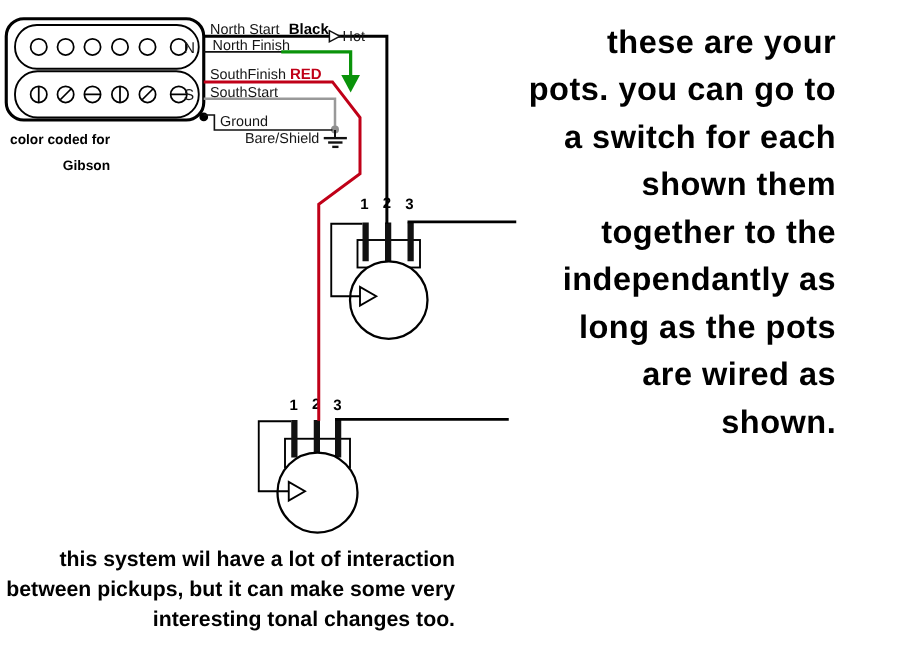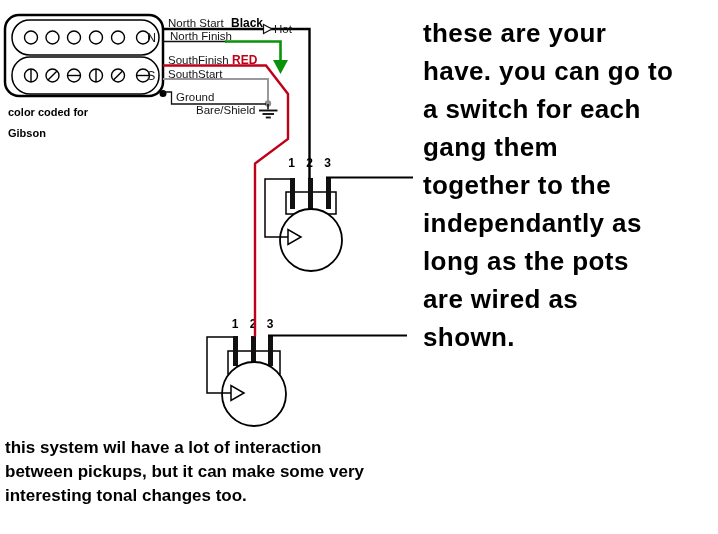--- a/index.html
+++ b/index.html
@@ -8,21 +8,21 @@
     font-family:"Liberation Sans", sans-serif; overflow:hidden;
   }
   .canvas svg { position:absolute; left:0; top:0; }
   svg text { font-family:"Liberation Sans", sans-serif; fill:#161616; }
   .wlbl  { font-size:11.5px; }
   .wbold { font-size:12px; font-weight:bold; fill:#000; }
   .red-text { fill:#c00018; }
   .term { font-size:12px; font-weight:bold; fill:#000; text-anchor:middle; }
   .coil-lbl { font-size:12.5px; }
   .outline { fill:#fff; stroke:#000; }
-  .note { position:absolute; color:#000; font-weight:bold; white-space:nowrap; }
+  .note { position:absolute; color:#000; font-weight:bold; white-space:nowrap;text-align:right; }
   .right-note  { left:423px; top:14px;  font-size:26px; line-height:38px; letter-spacing:0.4px; }
   .bottom-note { left:5px;  top:436px; font-size:17px; line-height:24px; }
   .caption     { left:8px;  top:102px; font-size:11px; line-height:21px; }
 </style>
 </head>
 <body>
 
 <div class="canvas">
 
   <svg width="718" height="534" viewBox="0 0 718 534">
@@ -116,23 +116,23 @@
     <text x="274" y="32.5" class="wlbl">Hot</text>
   </svg>
 
   <div class="note caption">
     <div>color coded for</div>
     <div>Gibson</div>
   </div>
 
   <div class="note right-note">
     <div>these are your</div>
-    <div>have. you can go to</div>
+    <div>pots. you can go to</div>
     <div>a switch for each</div>
-    <div>gang them</div>
+    <div>shown them</div>
     <div>together to the</div>
     <div>independantly as</div>
     <div>long as the pots</div>
     <div>are wired as</div>
     <div>shown.</div>
   </div>
 
   <div class="note bottom-note">
     <div>this system wil have a lot of interaction</div>
     <div>between pickups, but it can make some very</div>

